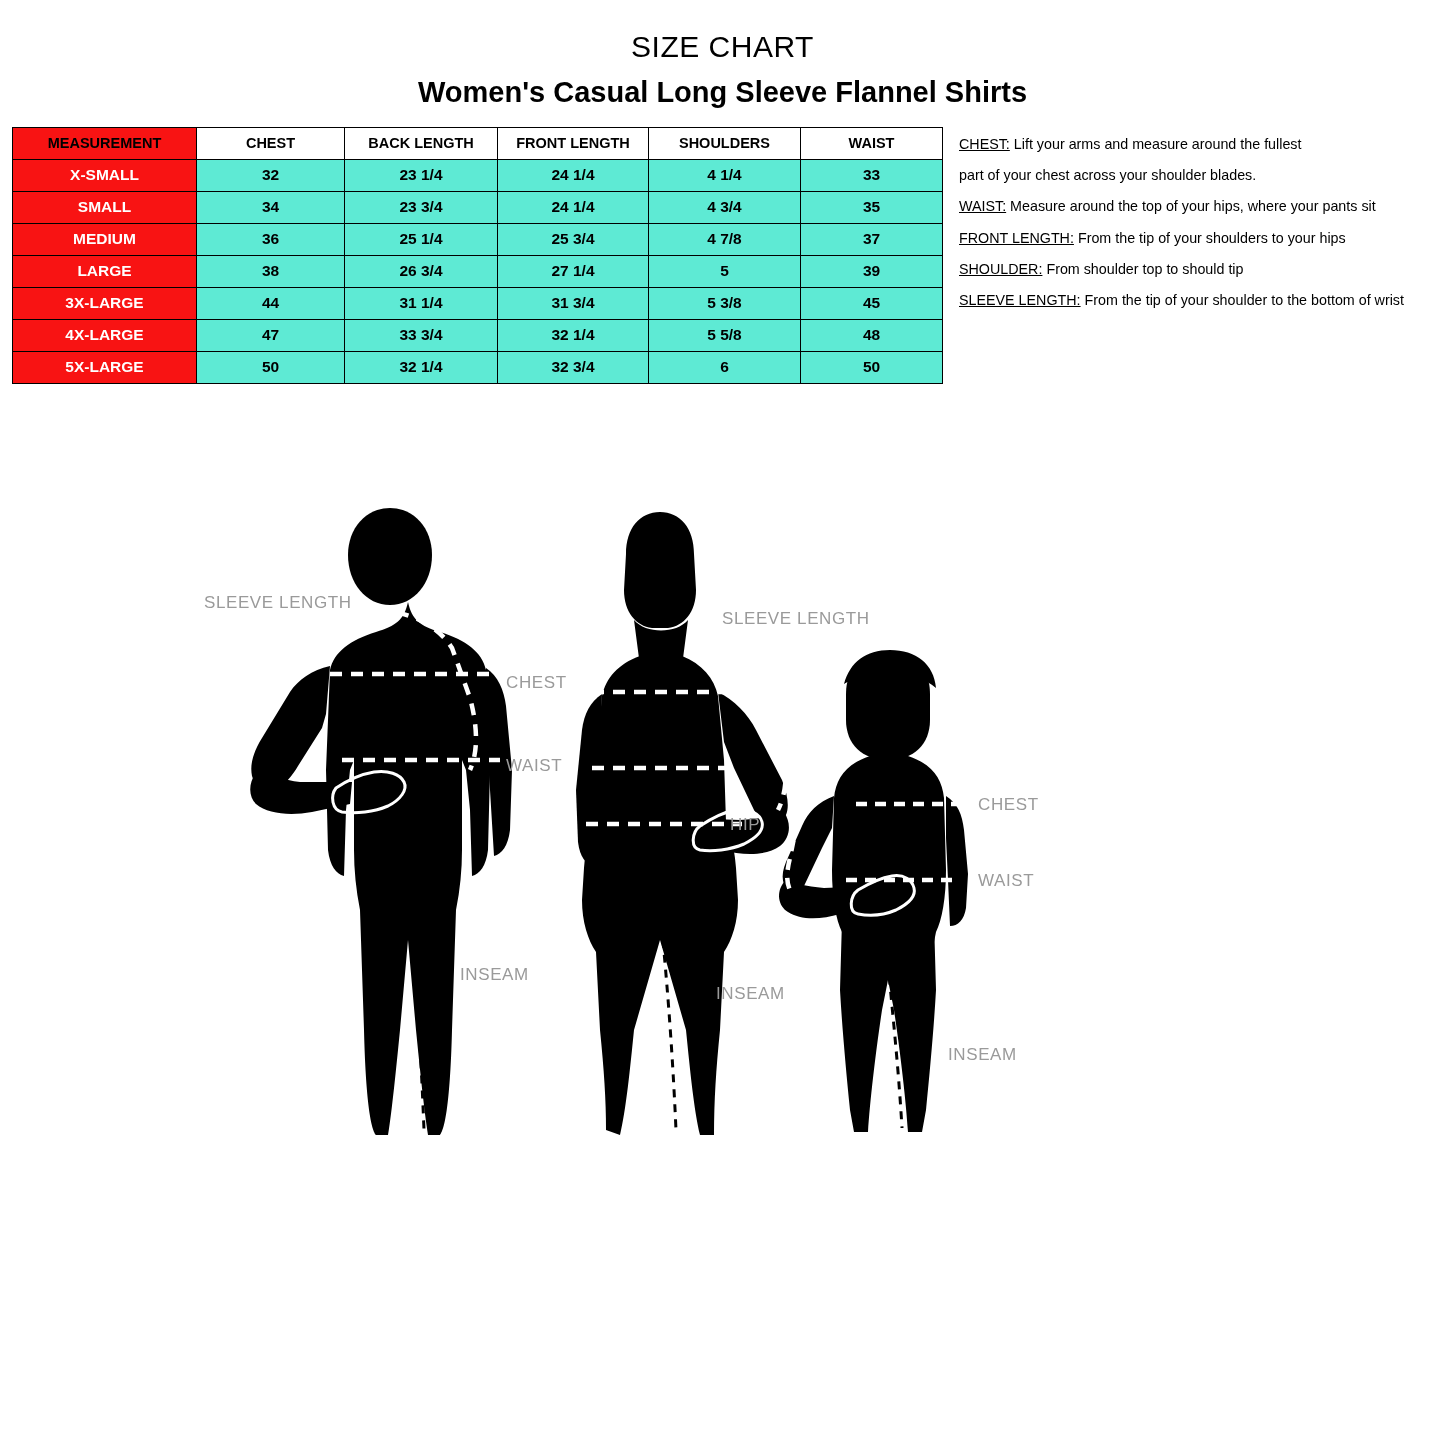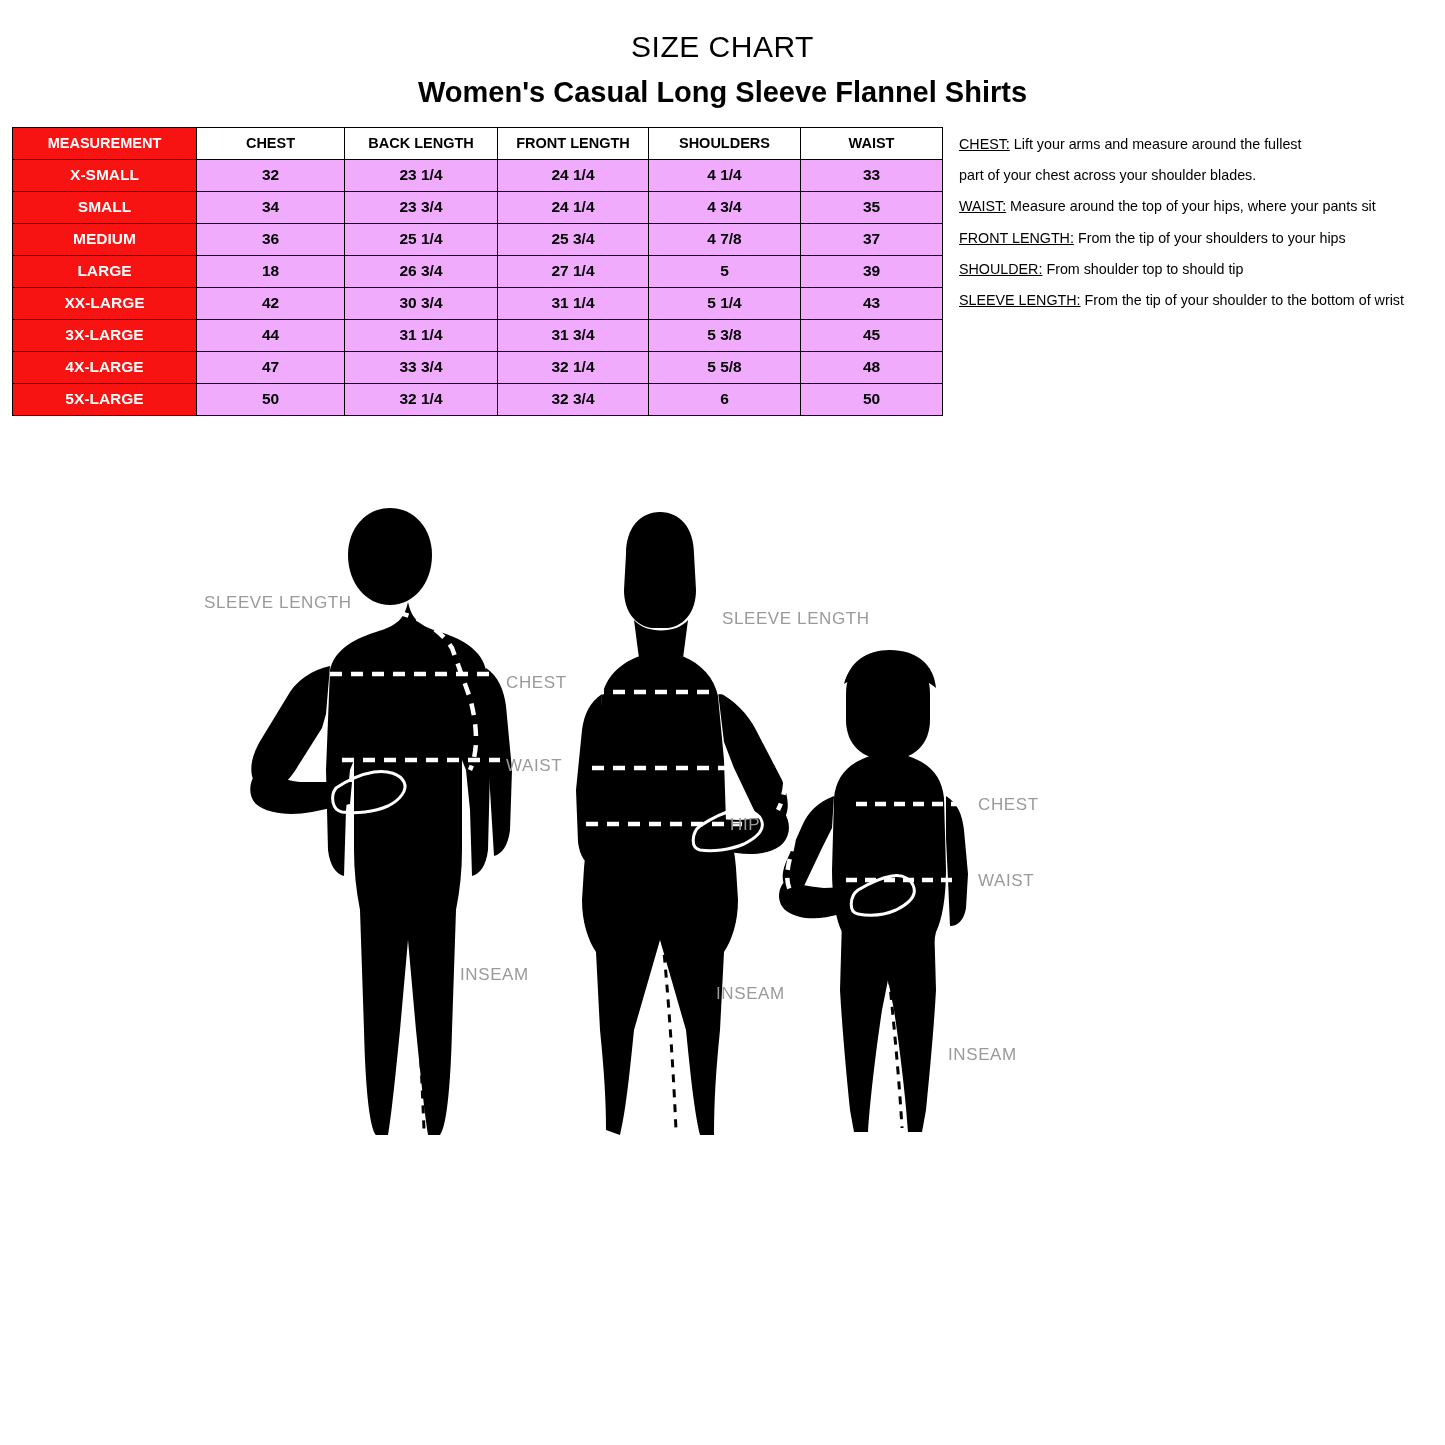--- a/index.html
+++ b/index.html
@@ -59,28 +59,28 @@
     font-size: 14.5px;
   }
   table.size-table .col-measure { width: 184px; }
   table.size-table .col-chest { width: 148px; }
   table.size-table .col-back { width: 153px; }
   table.size-table .col-front { width: 151px; }
   table.size-table .col-shoulders { width: 152px; }
   table.size-table .col-waist { width: 142px; }
   .hdr-red {
     background: #f81313;
-    color: #ffffff;
+    color: #000000;
   }
   .row-label {
     background: #f81313;
     color: #ffffff;
   }
   .cell-val {
-    background: #f0abfc;
+    background: #5eead4;
     color: #000;
     font-weight: normal;
     font-size: 16px;
   }
   .notes {
     margin-left: 16px;
     padding-top: 2px;
     width: 510px;
   }
   .note-line {
@@ -156,33 +156,25 @@
         <tr>
           <td class="row-label">MEDIUM</td>
           <td class="cell-val">36</td>
           <td class="cell-val">25 1/4</td>
           <td class="cell-val">25 3/4</td>
           <td class="cell-val">4 7/8</td>
           <td class="cell-val">37</td>
         </tr>
         <tr>
           <td class="row-label">LARGE</td>
-          <td class="cell-val">18</td>
+          <td class="cell-val">38</td>
           <td class="cell-val">26 3/4</td>
           <td class="cell-val">27 1/4</td>
           <td class="cell-val">5</td>
           <td class="cell-val">39</td>
-        </tr>
-        <tr>
-          <td class="row-label">XX-LARGE</td>
-          <td class="cell-val">42</td>
-          <td class="cell-val">30 3/4</td>
-          <td class="cell-val">31 1/4</td>
-          <td class="cell-val">5 1/4</td>
-          <td class="cell-val">43</td>
         </tr>
         <tr>
           <td class="row-label">3X-LARGE</td>
           <td class="cell-val">44</td>
           <td class="cell-val">31 1/4</td>
           <td class="cell-val">31 3/4</td>
           <td class="cell-val">5 3/8</td>
           <td class="cell-val">45</td>
         </tr>
         <tr>

